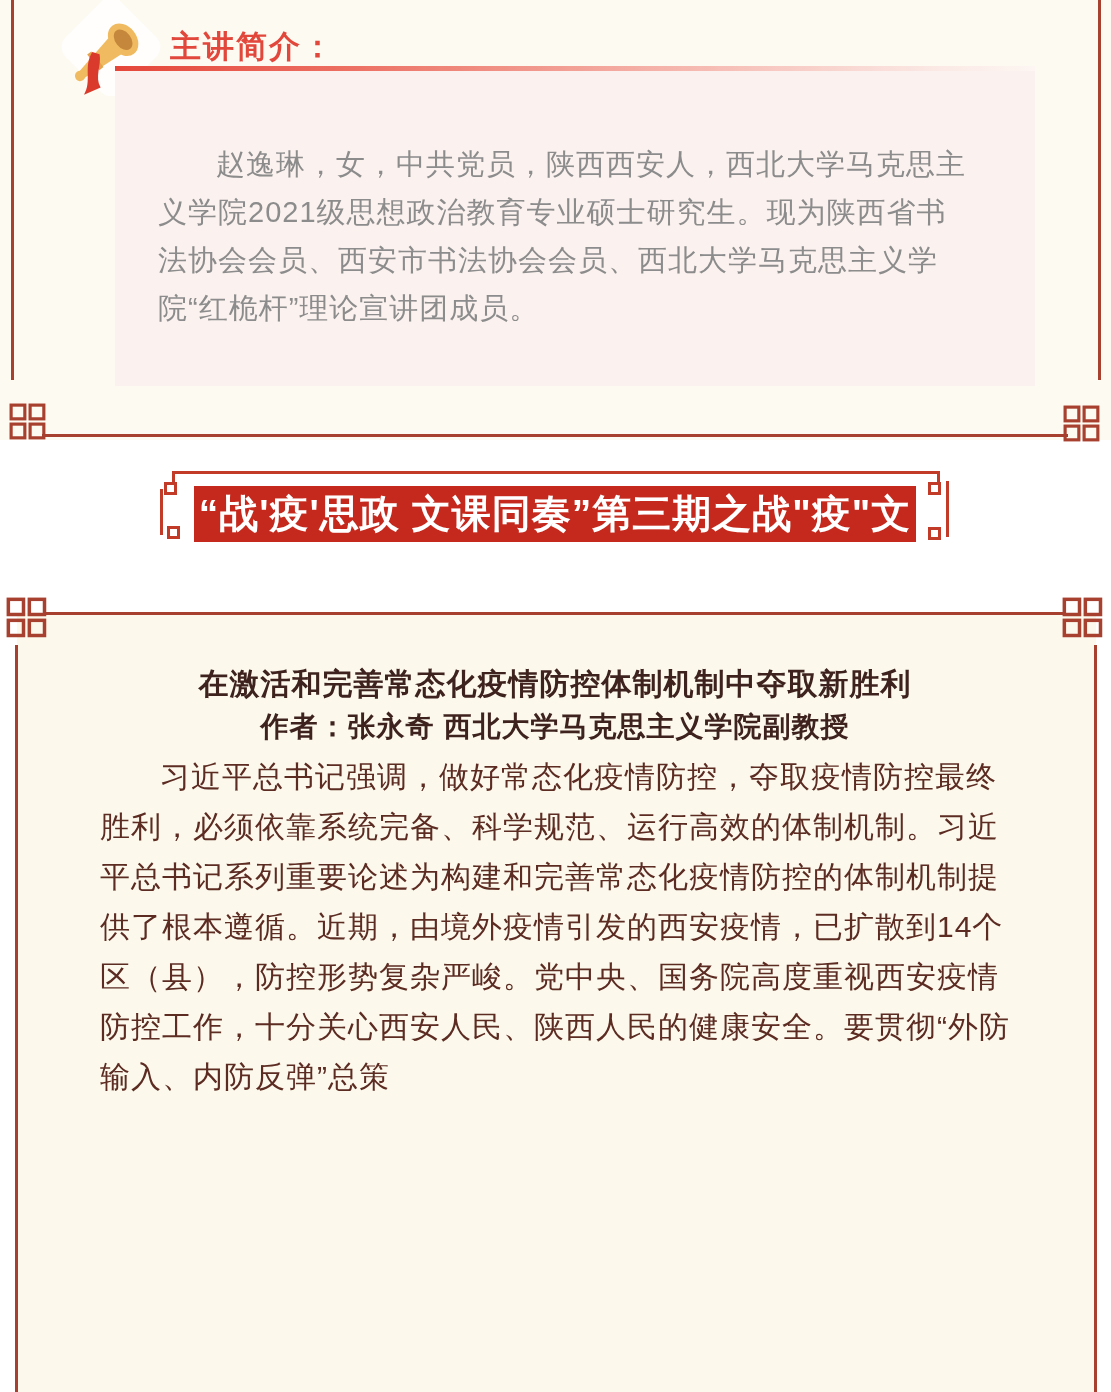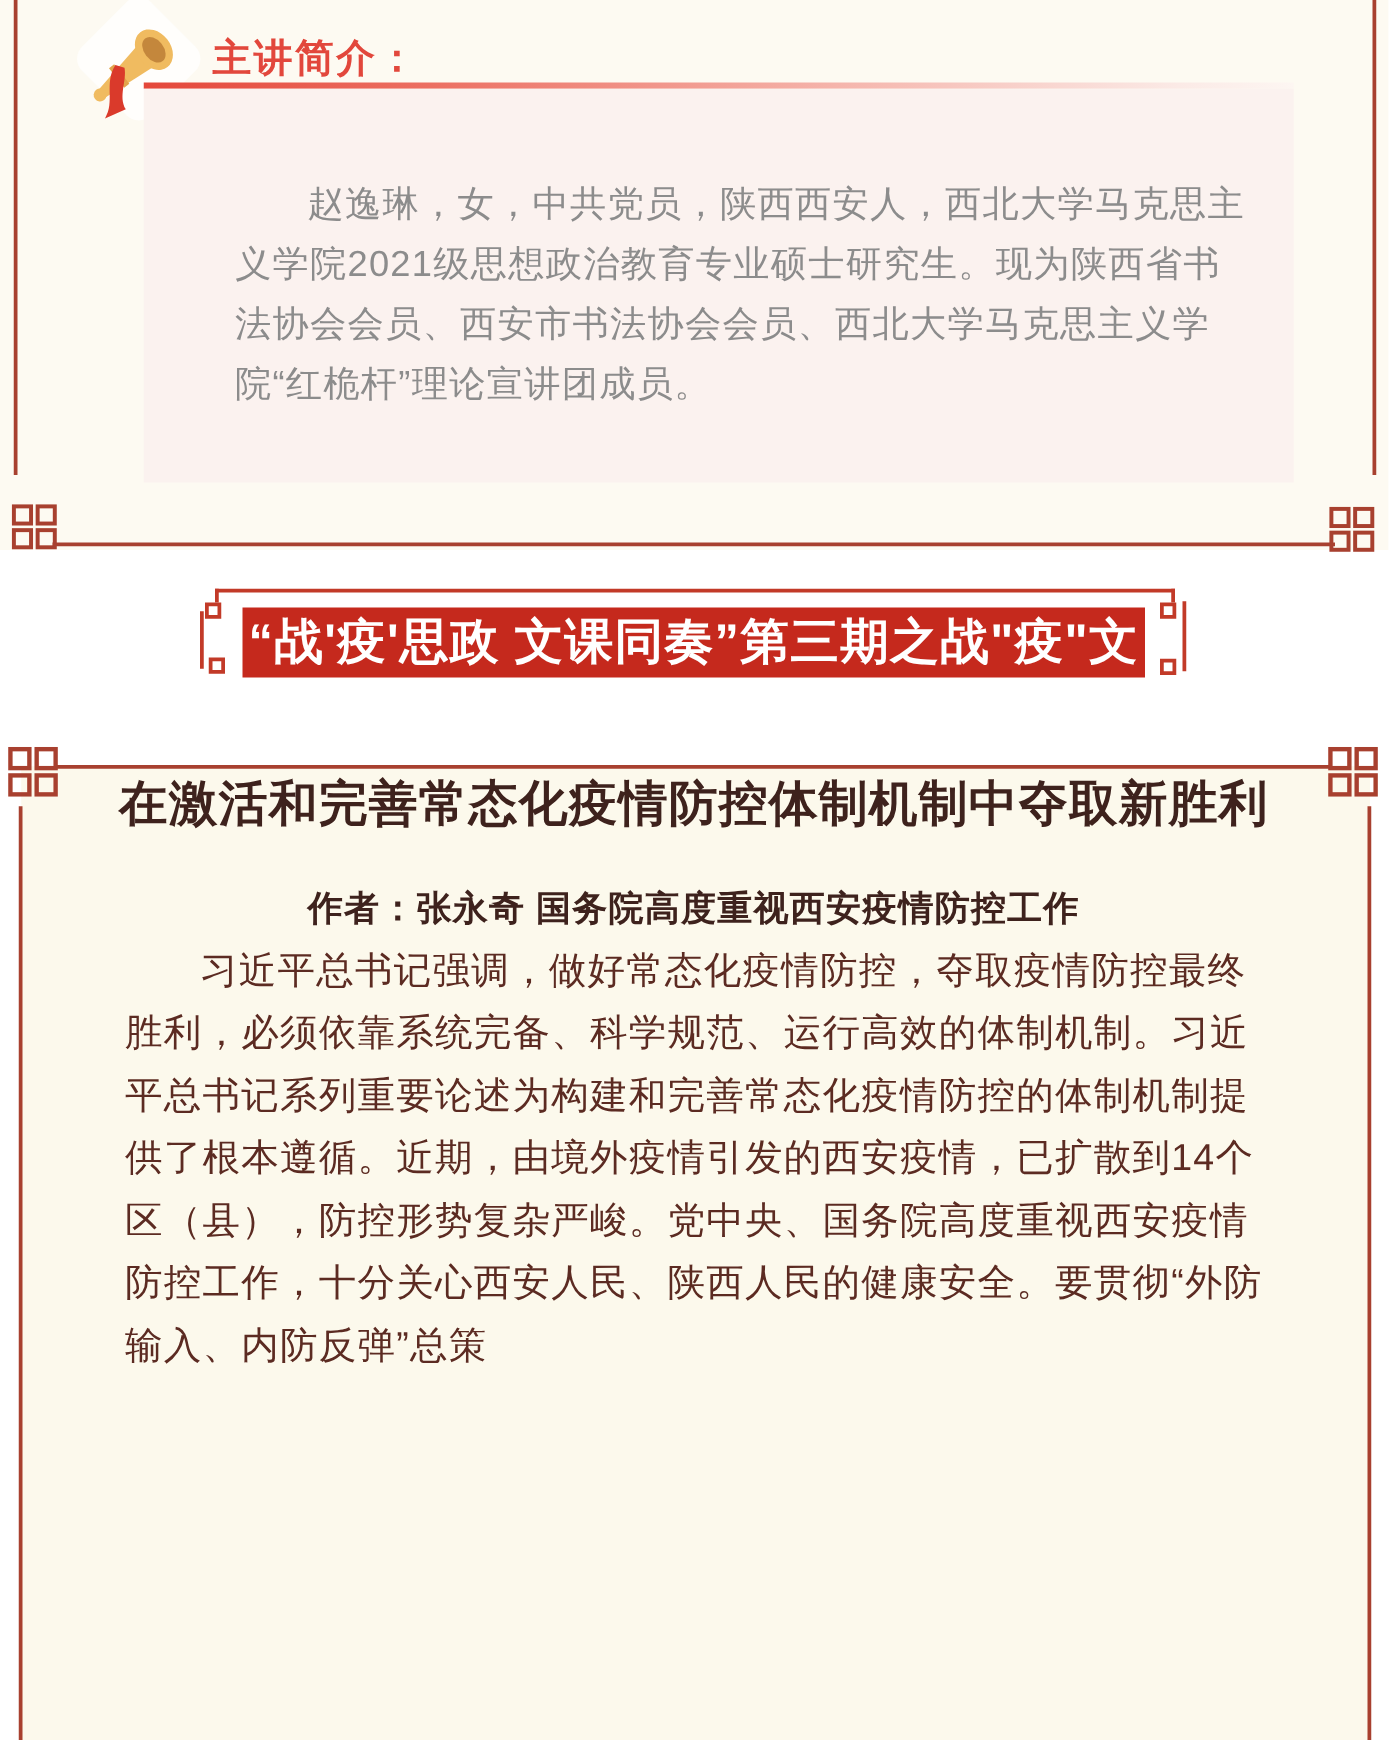--- a/index.html
+++ b/index.html
@@ -27,21 +27,21 @@
   .sec1-bottomline{position:absolute;left:42px;top:434px;width:1026px;height:3px;background:var(--border-maroon);}
   .ornament{position:absolute;width:38px;height:38px;}
   .orn-s1-bl{left:9px;top:403px;}
   .orn-s1-br{left:1063px;top:405px;}
   .icon-tile{position:absolute;left:72px;top:8px;width:78px;height:78px;background:#FFFEFC;border-radius:14px;transform:rotate(45deg);}
   .trumpet{position:absolute;left:58px;top:-2px;width:104px;height:104px;}
   .sec1-heading{position:absolute;left:170px;top:26px;font-size:31px;font-weight:bold;color:var(--heading-red);letter-spacing:2px;}
   .sec1-underline{position:absolute;left:115px;top:66px;width:920px;height:5px;
     background:linear-gradient(90deg,#E4473A 0%,#EC6F62 25%,#F5B4AB 60%,#FBEAE6 90%,#FDF6F2 100%);}
   .sec1-card{position:absolute;left:115px;top:71px;width:920px;height:315px;background:var(--card-pink);}
-  .sec1-bio{position:absolute;left:188px;top:140px;width:815px;font-size:29px;line-height:48px;
+  .sec1-bio{position:absolute;left:158px;top:140px;width:815px;font-size:29px;line-height:48px;
     color:var(--intro-gray);text-indent:2em;letter-spacing:1px;}
 
   
   .banner-topline{position:absolute;left:172px;top:471px;width:768px;height:3px;background:var(--frame-red);}
   .banner-hook{position:absolute;top:471px;width:3px;height:14px;background:var(--frame-red);}
   .hook-l{left:172px;}
   .hook-r{left:937px;}
   .frame-square{position:absolute;width:13px;height:13px;border:3px solid var(--frame-red);background:#fff;}
   .sq-lt{left:164px;top:482px;}
   .sq-lb{left:167px;top:526px;}
@@ -54,22 +54,22 @@
     color:#ffffff;font-size:39px;font-weight:bold;text-align:center;line-height:56px;letter-spacing:1px;white-space:nowrap;}
 
   
   .sec2-bg{position:absolute;left:17px;top:613px;width:1079px;height:779px;background:var(--cream2);}
   .sec2-topline{position:absolute;left:45px;top:612px;width:1020px;height:3px;background:var(--border-maroon);}
   .sec2-border{position:absolute;top:645px;width:3px;height:747px;background:var(--border-maroon);}
   .sec2-border.left{left:15px;}
   .sec2-border.right{left:1094px;}
   .orn-s2-tl{left:6px;top:597px;width:42px;height:42px;}
   .orn-s2-tr{left:1062px;top:597px;width:42px;height:42px;}
-  .article-title{position:absolute;left:60px;top:616px;width:990px;text-align:center;
-    font-size:39px;font-weight:bold;color:var(--title-text);letter-spacing:1px;}
+  .article-title{position:absolute;left:60px;top:664px;width:990px;text-align:center;
+    font-size:30px;font-weight:bold;color:var(--title-text);letter-spacing:1px;}
   .article-author{position:absolute;left:60px;top:708px;width:990px;text-align:center;
     font-size:28px;font-weight:bold;color:var(--title-text);letter-spacing:1px;}
   .article-body{position:absolute;left:100px;top:752px;width:912px;color:var(--body-text);
     font-size:30px;line-height:50px;letter-spacing:1px;}
   .article-body p{text-indent:2em;margin:0 0 7px 0;}
 </style>
 </head>
 <body>
 
 <div class="page">
@@ -146,20 +146,20 @@
     <svg class="ornament orn-s2-tr" viewBox="0 0 36 36">
       <g fill="none" stroke="#A8402F" stroke-width="3">
         <rect x="2" y="2" width="13" height="13"></rect>
           <rect x="20" y="2" width="13" height="13"></rect>
         <rect x="2" y="20" width="13" height="13"></rect>
           <rect x="20" y="20" width="13" height="13"></rect>
       </g>
     </svg>
 
     <h1 class="article-title">在激活和完善常态化疫情防控体制机制中夺取新胜利</h1>
-    <div class="article-author">作者：张永奇 国务院高度重视西安疫情防控工作</div>
+    <div class="article-author">作者：张永奇 西北大学马克思主义学院副教授</div>
 
     <div class="article-body">
       <p>习近平总书记强调，做好常态化疫情防控，夺取疫情防控最终胜利，必须依靠系统完备、科学规范、运行高效的体制机制。习近平总书记系列重要论述为构建和完善常态化疫情防控的体制机制提供了根本遵循。近期，由境外疫情引发的西安疫情，已扩散到14个区（县），防控形势复杂严峻。党中央、国务院高度重视西安疫情防控工作，十分关心西安人民、陕西人民的健康安全。要贯彻“外防输入、内防反弹”总策</p>
     </div>
   </section>
 
 </div>
 
 </body></html>

